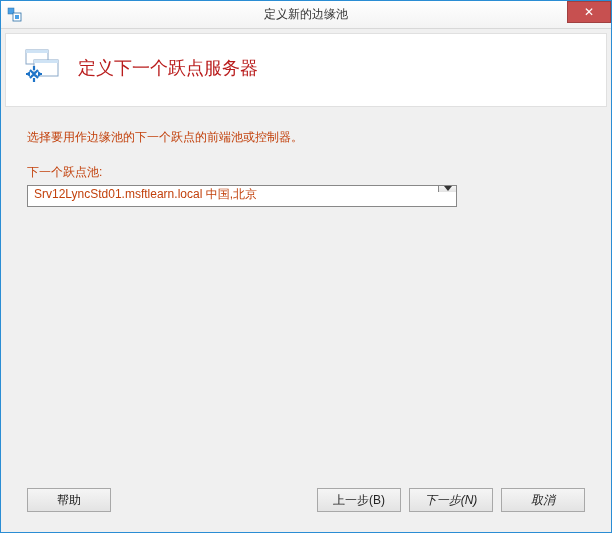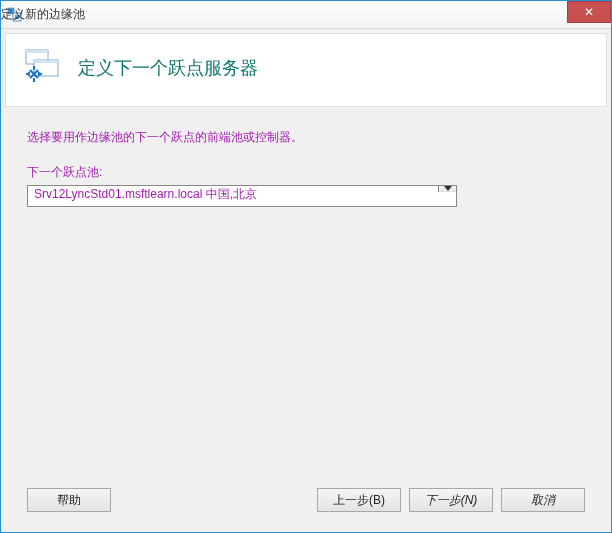--- a/index.html
+++ b/index.html
@@ -31,21 +31,21 @@
       width: 16px;
       height: 16px;
       margin-left: 6px;
       display: inline-flex;
       align-items: center;
       justify-content: center;
     }
     .titlebar-title {
       position: absolute;
       left: 0; right: 0;
-      text-align: left;
+      text-align: center;
       font-size: 12px;
       color: #333;
       pointer-events: none;
     }
     .close-btn {
       position: absolute;
       right: 0;
       top: 0;
       width: 44px;
       height: 22px;
@@ -73,28 +73,28 @@
       align-items: center;
       gap: 14px;
     }
     .header-icon {
       width: 40px;
       height: 40px;
       position: relative;
     }
     .page-heading {
       font-size: 18px;
-      color: #0f766e;
+      color: #b91c1c;
       font-weight: 400;
     }
     .body-area {
       flex: 1;
       padding: 22px 22px 0 22px;
       background: #f0f0f0;
-      color: #a21caf;
+      color: #c2410c;
     }
     .instruction {
       font-size: 12px;
       margin-bottom: 18px;
     }
     .field-label {
       font-size: 12px;
       margin-bottom: 4px;
     }
     .dropdown {

